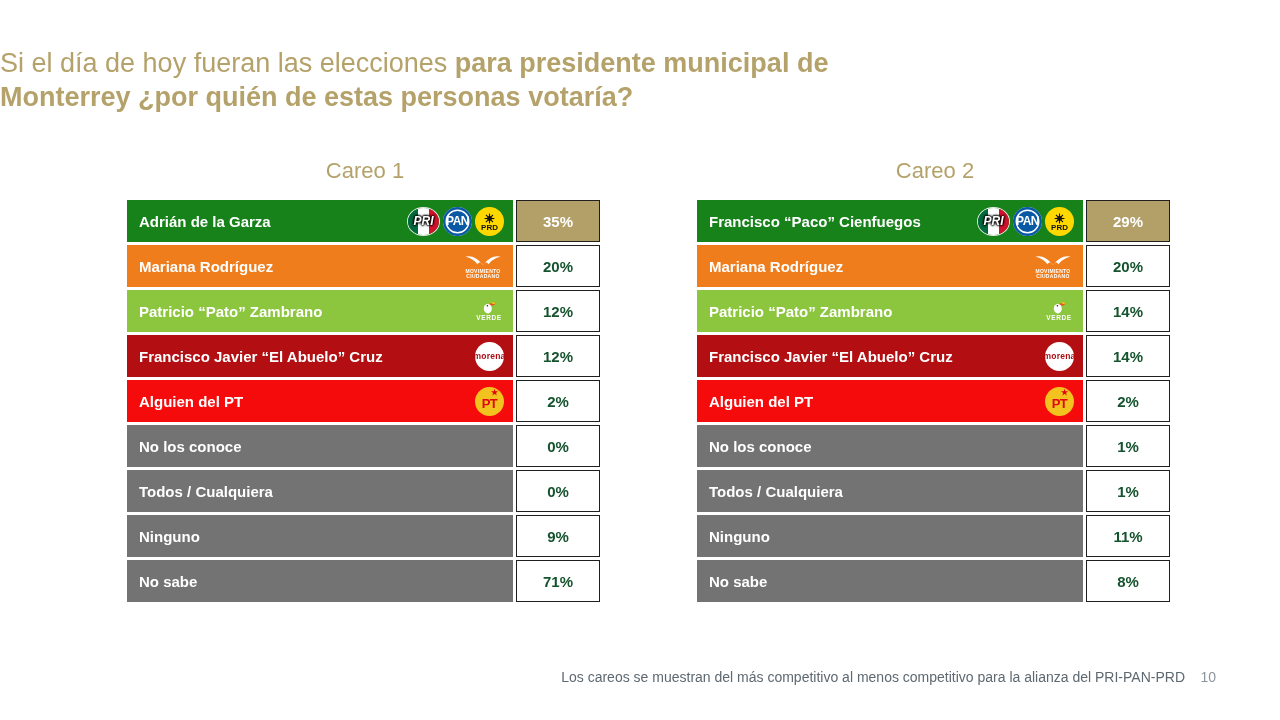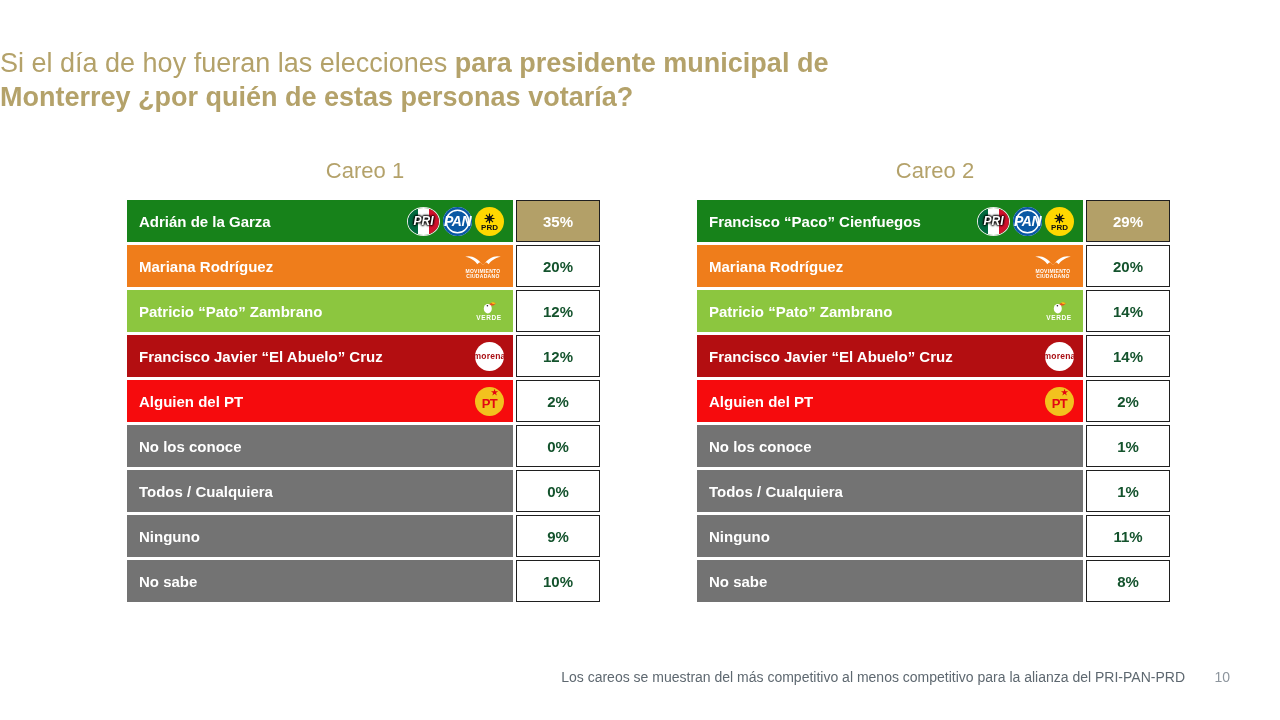--- a/index.html
+++ b/index.html
@@ -42,21 +42,21 @@
   .pri-stripes { position:absolute; inset:0; display:flex; }
   .pri-stripes i { flex:1; }
   .st-g { background:#00693E; } .st-w { background:#ffffff; } .st-r { background:#D2112B; }
   .pri-txt { position:relative; z-index:1; color:#fff; font-size:12px; font-weight:bold; font-style:italic;
              text-shadow:0 1px 2px rgba(0,0,0,.95), 0 -1px 2px rgba(0,0,0,.95),
                          1px 0 2px rgba(0,0,0,.95), -1px 0 2px rgba(0,0,0,.95); }
 
   .logo-pan { width:29px; height:29px; border-radius:50%; background:#0A59A4;
               box-shadow: inset 0 0 0 2.5px #0A59A4, inset 0 0 0 4px #ffffff;
               align-items:center; justify-content:center; }
-  .pan-txt { color:#fff; font-size:14px; font-weight:bold; font-style:italic; letter-spacing:-0.5px; }
+  .pan-txt { color:#fff; font-size:12px; font-weight:bold; letter-spacing:-0.5px; }
 
   .logo-prd { width:29px; height:29px; border-radius:50%; background:#FFD800;
               align-items:center; justify-content:center; }
   .prd-sun { width:11px; height:11px; margin-top:2px; }
   .prd-txt { font-size:8px; font-weight:bold; color:#111; line-height:8px; }
 
   .logo-mc { width:42px; }
   .mc-eagle { width:38px; height:15px; }
   .mc-txt { display:flex; flex-direction:column; align-items:center; color:#fff;
             font-size:5px; line-height:5.5px; font-weight:bold; letter-spacing:.3px; margin-top:1px; }
@@ -69,21 +69,21 @@
                  align-items:center; justify-content:center;margin-left:16px; }
   .morena-txt { color:#A90E13; font-size:8.5px; font-weight:bold; letter-spacing:.2px; }
 
   .logo-pt { position:relative; width:29px; height:29px; border-radius:50%; background:#F2C21E;
              align-items:center; justify-content:center; }
   .pt-star { position:absolute; top:2px; left:55%; color:#E30613; font-size:8px; line-height:8px; font-style:normal; }
   .pt-txt { color:#E30613; font-size:13px; font-weight:bold; letter-spacing:-0.5px; margin-top:5px; }
 
   
   .footer-note { position:absolute; top:669px; right:95px; font-size:14px; color:#5E6870; }
-  .page-number { position:absolute; top:669px; right:50px; font-size:14px; color:#8D959D; }
+  .page-number { position:absolute; top:669px; right:64px; font-size:14px; color:#8D959D; }
 </style>
 </head>
 <body>
 
 <div class="stage">
 
   <div class="main-title">
     <span class="reg">Si el día de hoy fueran las elecciones </span><span>para presidente municipal de</span><br>
     <span>Monterrey ¿por quién de estas personas votaría?</span>
   </div>
@@ -202,21 +202,21 @@
       <div class="name-cell bg-gray">
         <span>Ninguno</span>
       </div>
       <div class="pct-cell">9%</div>
     </div>
 
     <div class="poll-row">
       <div class="name-cell bg-gray">
         <span>No sabe</span>
       </div>
-      <div class="pct-cell">10%</div>
+      <div class="pct-cell">71%</div>
     </div>
   </div>
 
   <div class="careo c2">
     <div class="careo-title">Careo 2</div>
 
     <div class="poll-row">
       <div class="name-cell bg-alliance">
         <span>Francisco “Paco” Cienfuegos</span>
         <span class="logos">

